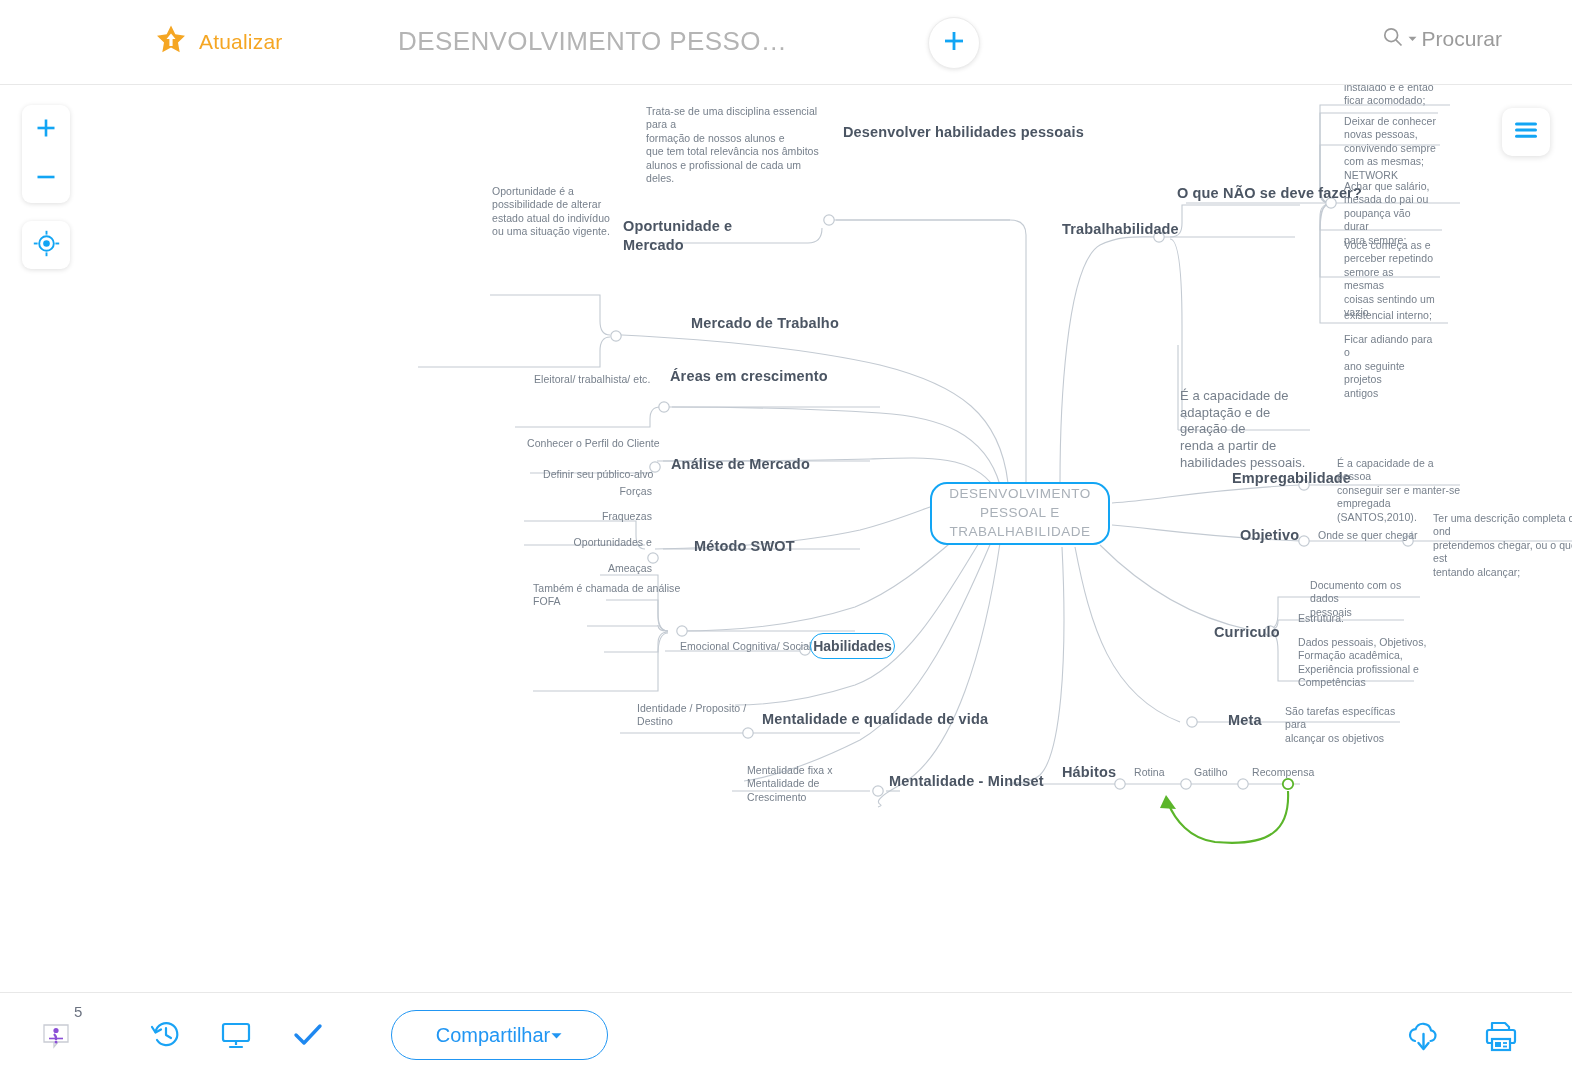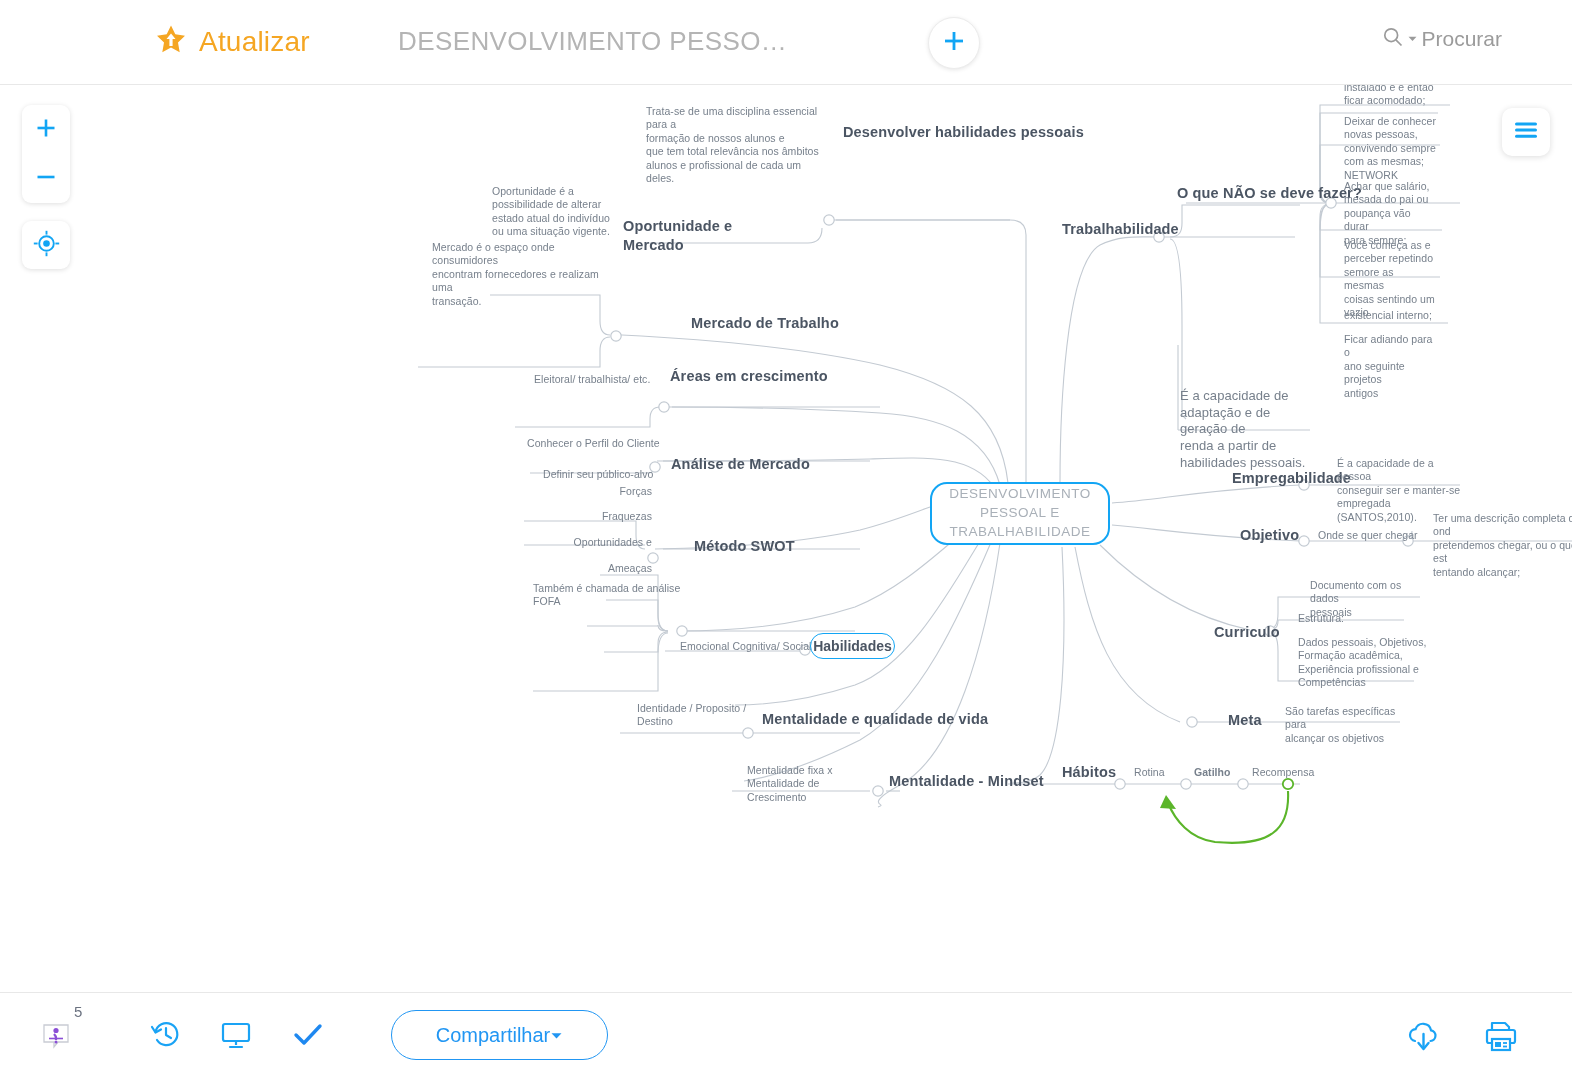--- a/index.html
+++ b/index.html
@@ -13,21 +13,21 @@
 
   
   #header {
     position: absolute; left:0; top:0; width:1572px; height:85px;
     background:#fff; border-bottom:1px solid #e8e8e8; z-index:40;
   }
   #upgrade-group {
     position:absolute; left:155px; top:24px;
     display:flex; align-items:center; gap:12px; cursor:pointer;
   }
-  #upgrade-label { color:#f5a623; font-size:28px; letter-spacing:.2px; }
+  #upgrade-label { color:#f5a623; font-size:21px; letter-spacing:.2px; }
   #doc-title {
     position:absolute; left:398px; top:26px;
     color:#b4b4b4; font-size:26px; letter-spacing:.4px; font-weight:400;
     white-space:nowrap;
   }
   #add-button {
     position:absolute; left:928px; top:17px;
     width:52px; height:52px; border-radius:50%;
     background:#fff; border:1px solid #ececec;
     box-shadow:0 1px 4px rgba(0,0,0,.10);
@@ -324,23 +324,20 @@
 que tem total relevância nos âmbitos
 alunos e profissional de cada um
 deles.</div>
 
     <div class="node lvl1" style="left:623px; top:132px; width:120px;">Oportunidade e
 Mercado</div>
     <div class="node lvl3" style="left:492px; top:100px; width:120px;">Oportunidade é a
 possibilidade de alterar
 estado atual do indivíduo
 ou uma situação vigente.</div>
-    <div class="node lvl3" style="left:432px; top:156px; width:185px;">Mercado é o espaço onde consumidores
-encontram fornecedores e realizam uma
-transação.</div>
 
     <div class="node lvl1" style="left:691px; top:229px;">Mercado de Trabalho</div>
 
     <div class="node lvl1" style="left:670px; top:282px;">Áreas em crescimento</div>
     <div class="node lvl3" style="left:534px; top:288px;">Eleitoral/ trabalhista/ etc.</div>
 
     <div class="node lvl1" style="left:671px; top:370px;">Análise de Mercado</div>
     <div class="node lvl3" style="left:527px; top:352px;">Conhecer o Perfil do Cliente</div>
     <div class="node lvl3" style="left:543px; top:383px;">Definir seu público-alvo</div>
 
@@ -415,21 +412,21 @@
 Formação acadêmica,
 Experiência profissional e
 Competências</div>
 
     <div class="node lvl1" style="left:1228px; top:626px;">Meta</div>
     <div class="node lvl3" style="left:1285px; top:620px; width:125px;">São tarefas específicas para
 alcançar os objetivos</div>
 
     <div class="node lvl1" style="left:1062px; top:678px;">Hábitos</div>
     <div class="node lvl3" style="left:1134px; top:681px;">Rotina</div>
-    <div class="node lvl3" style="left:1194px; top:681px;font-weight:bold;">Gatilho</div>
+    <div class="node lvl3" style="left:1194px; top:681px;">Gatilho</div>
     <div class="node lvl3" style="left:1252px; top:681px;">Recompensa</div>
   </div>
 
   <div id="footer">
 
     <div class="f-icon" style="left:36px; top:25px; width:40px; height:40px;">
       <span>
         <svg width="34" height="34" viewBox="0 0 34 34">
           <path d="M5 6 h24 v17 h-10 l-4 5 v-5 H5 Z" fill="#ffffff" stroke="#c9ccd4" stroke-width="1.3"></path>
           <circle cx="17" cy="11.5" r="2.6" fill="#8b4fd6"></circle>

